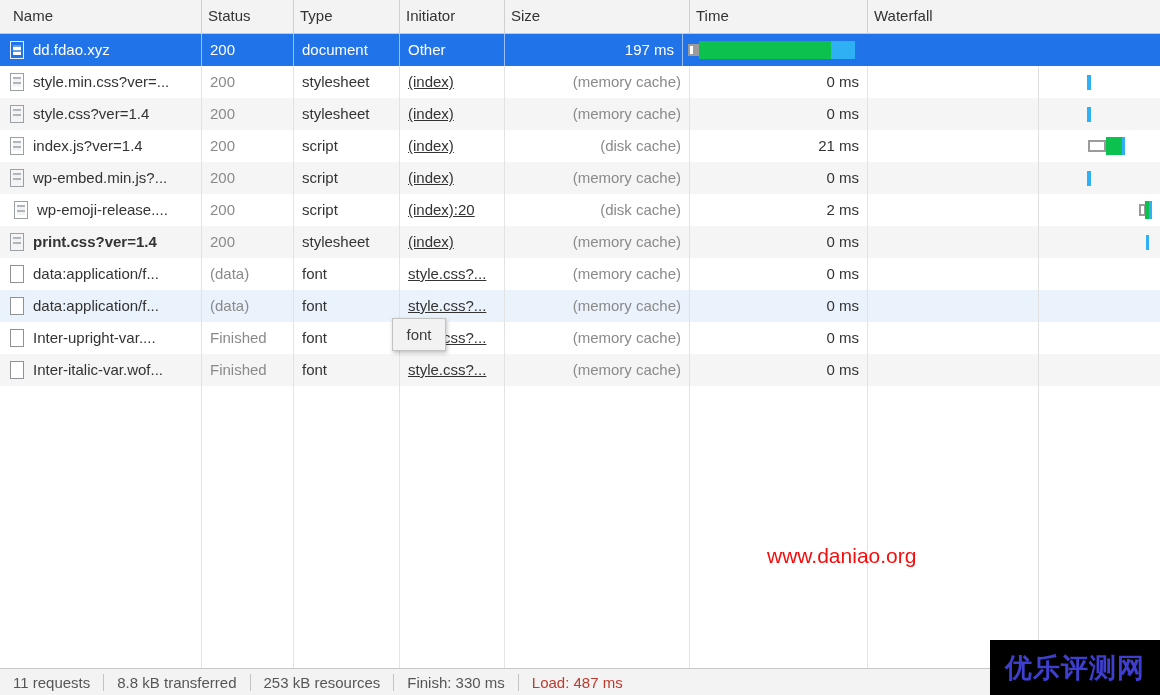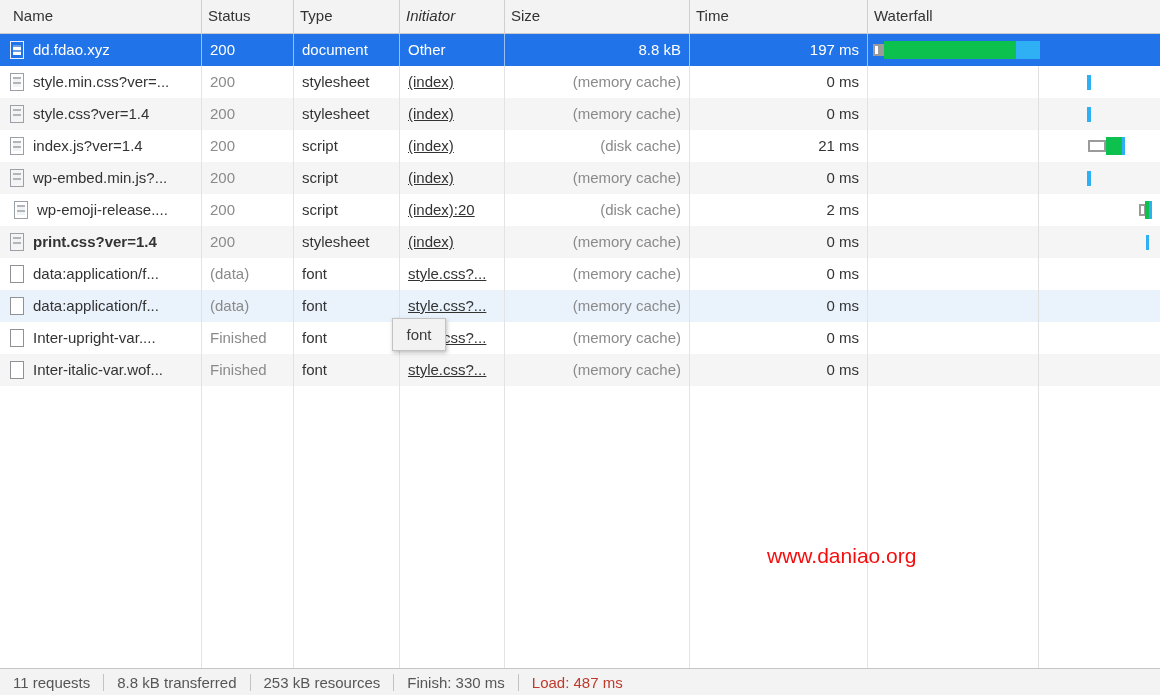--- a/index.html
+++ b/index.html
@@ -70,35 +70,34 @@
   .badge span{color:var(--badge-blue);font-size:27px;font-weight:bold;letter-spacing:1px;}
 </style>
 </head>
 <body>
 
 <div id="app">
   <div class="grid-header">
       <div class="hcell first" style="width: 202px;">Name</div>
       <div class="hcell" style="width: 92px;">Status</div>
       <div class="hcell" style="width: 106px;">Type</div>
-      <div class="hcell" style="width: 105px; font-style: italic;">Initiator</div>
+      <div class="hcell" style="width: 105px;">Initiator</div>
       <div class="hcell" style="width: 185px;">Size</div>
       <div class="hcell" style="width: 178px;">Time</div>
       <div class="hcell" style="width: 292px;">Waterfall</div>
     </div>
   <div class="rows">
       <div class="row selected">
         <div class="cell namecell" style="width: 202px;">
           <div class="icon doc"></div>
           <span>dd.fdao.xyz</span>
         </div>
         <div class="cell" style="width: 92px;">200</div>
         <div class="cell" style="width: 106px;">document</div>
         <div class="cell" style="width: 105px;"><span class="">Other</span></div>
-        <div class="cell right" style="width: 185px;">8.8 kB</div>
         <div class="cell right" style="width: 178px;">197 ms</div>
         <div class="cell wcell" style="width: 292px;">
           <div class="wseg queue" style="left: 5px; width: 7px;"></div>
           <div class="wseg stall" style="left: 11px; width: 6px;"></div>
           <div class="wseg wait" style="left: 16px; width: 132px;"></div>
           <div class="wseg recv" style="left: 148px; width: 24px;"></div>
         </div>
       </div>
       <div class="row">
         <div class="cell namecell" style="width: 202px;">
@@ -249,13 +248,16 @@
   <div class="gridline"></div>
   <div class="tooltip">font</div>
   <div class="red-watermark">www.daniao.org</div>
   <div class="footer">
       <div class="fitem">11 requests</div>
       <div class="fitem">8.8 kB transferred</div>
       <div class="fitem">253 kB resources</div>
       <div class="fitem">Finish: 330 ms</div>
       <div class="fitem" style="color: rgb(189, 58, 44);">Load: 487 ms</div>
     </div>
+  <div class="badge">
+    <span>优乐评测网</span>
+  </div>
 </div>
 
 </body></html>

